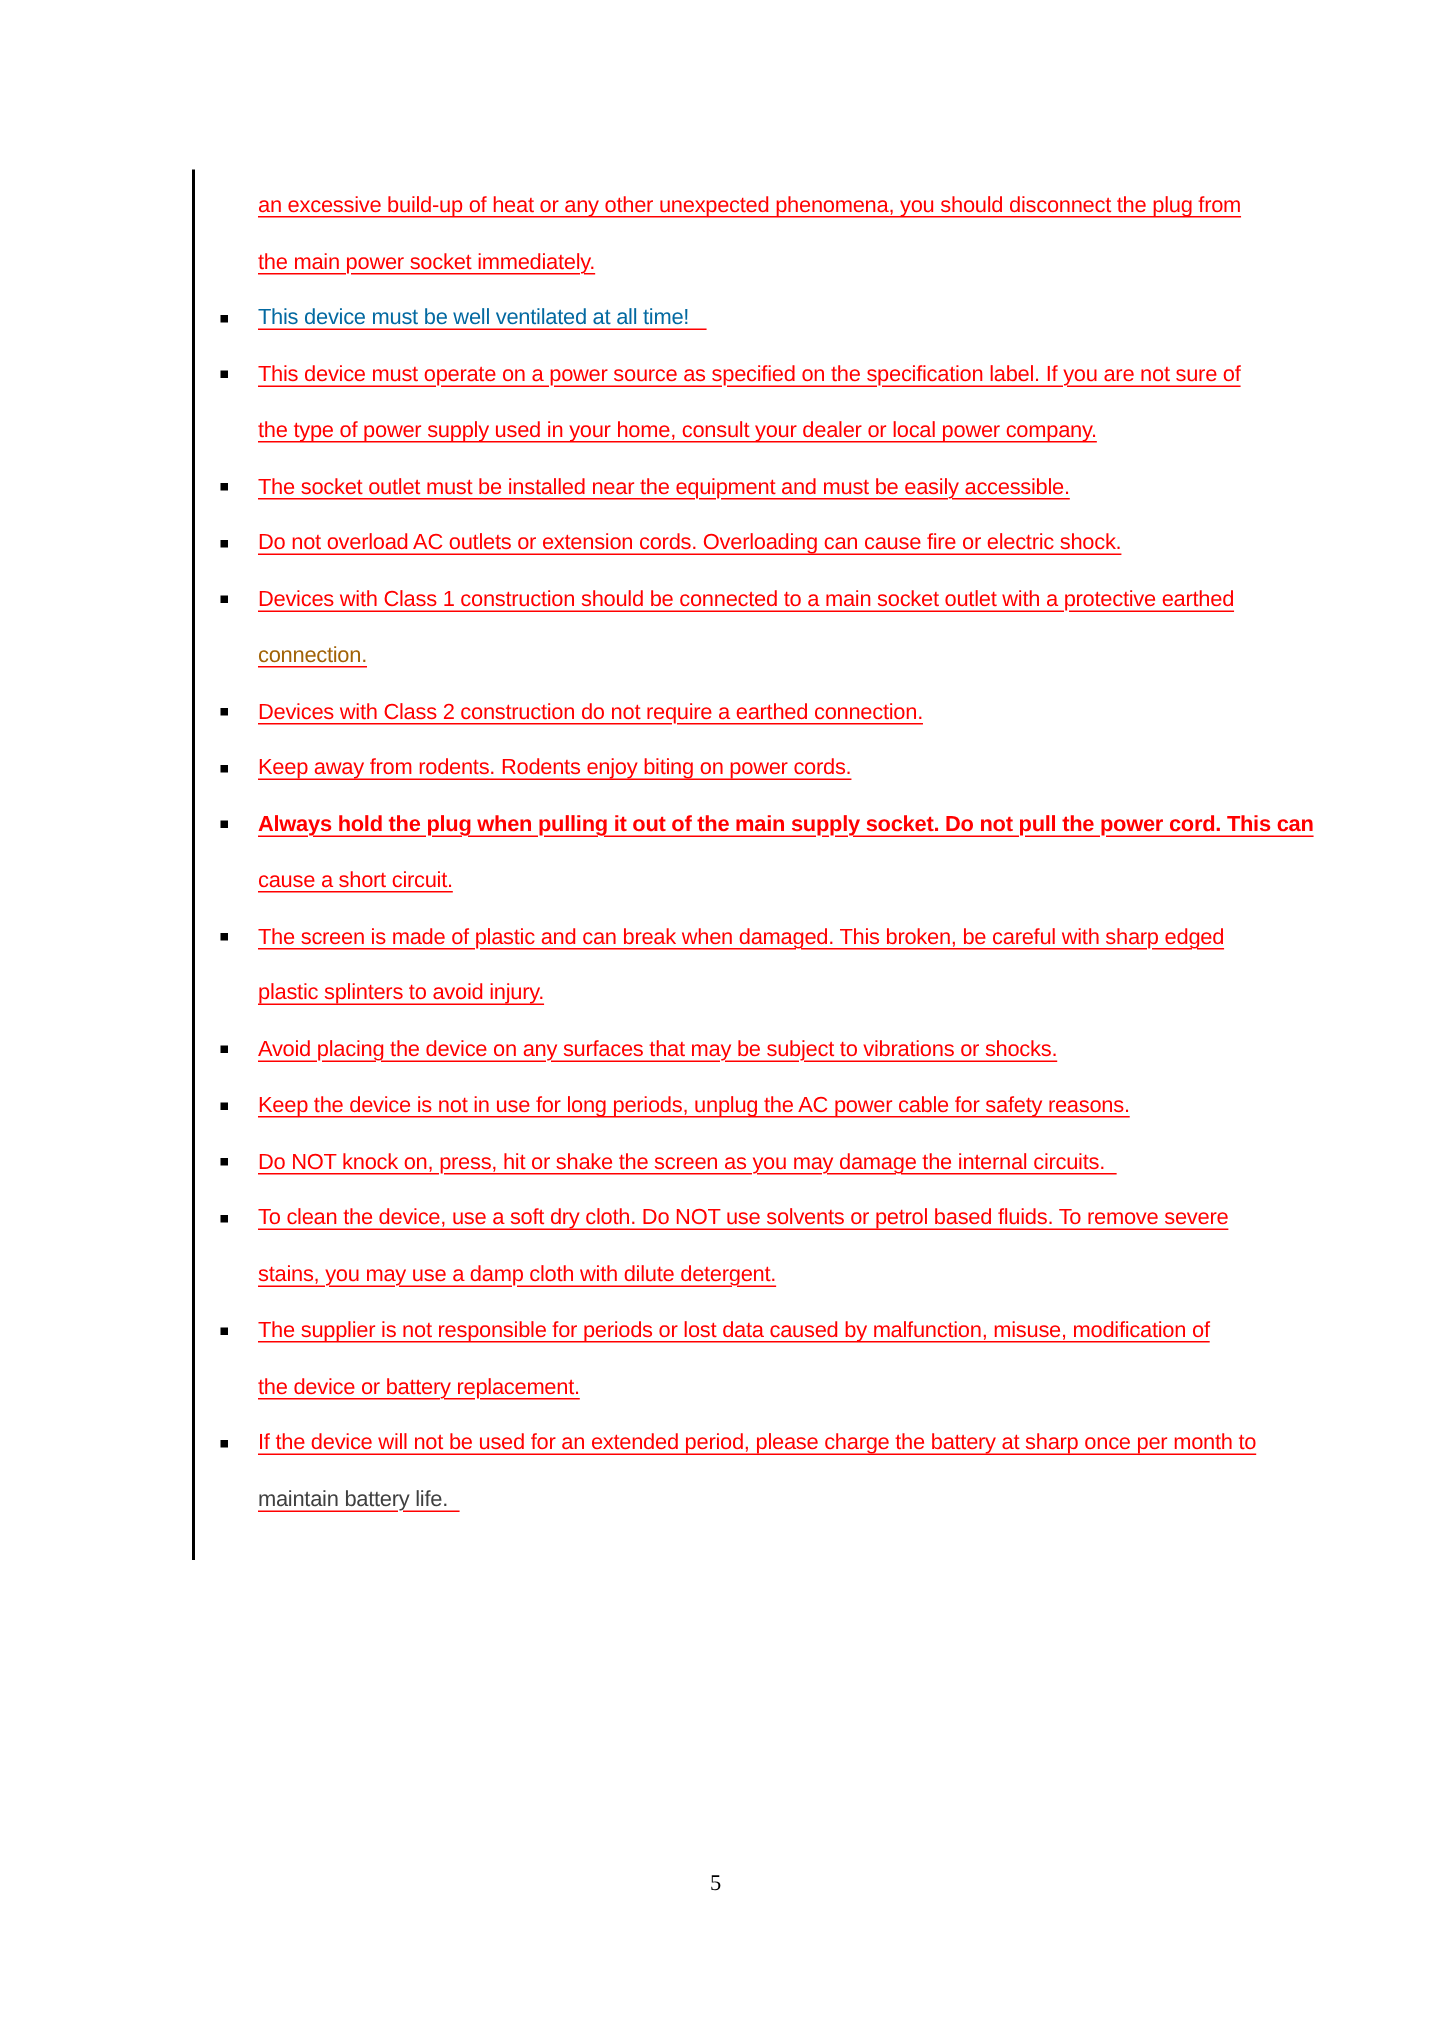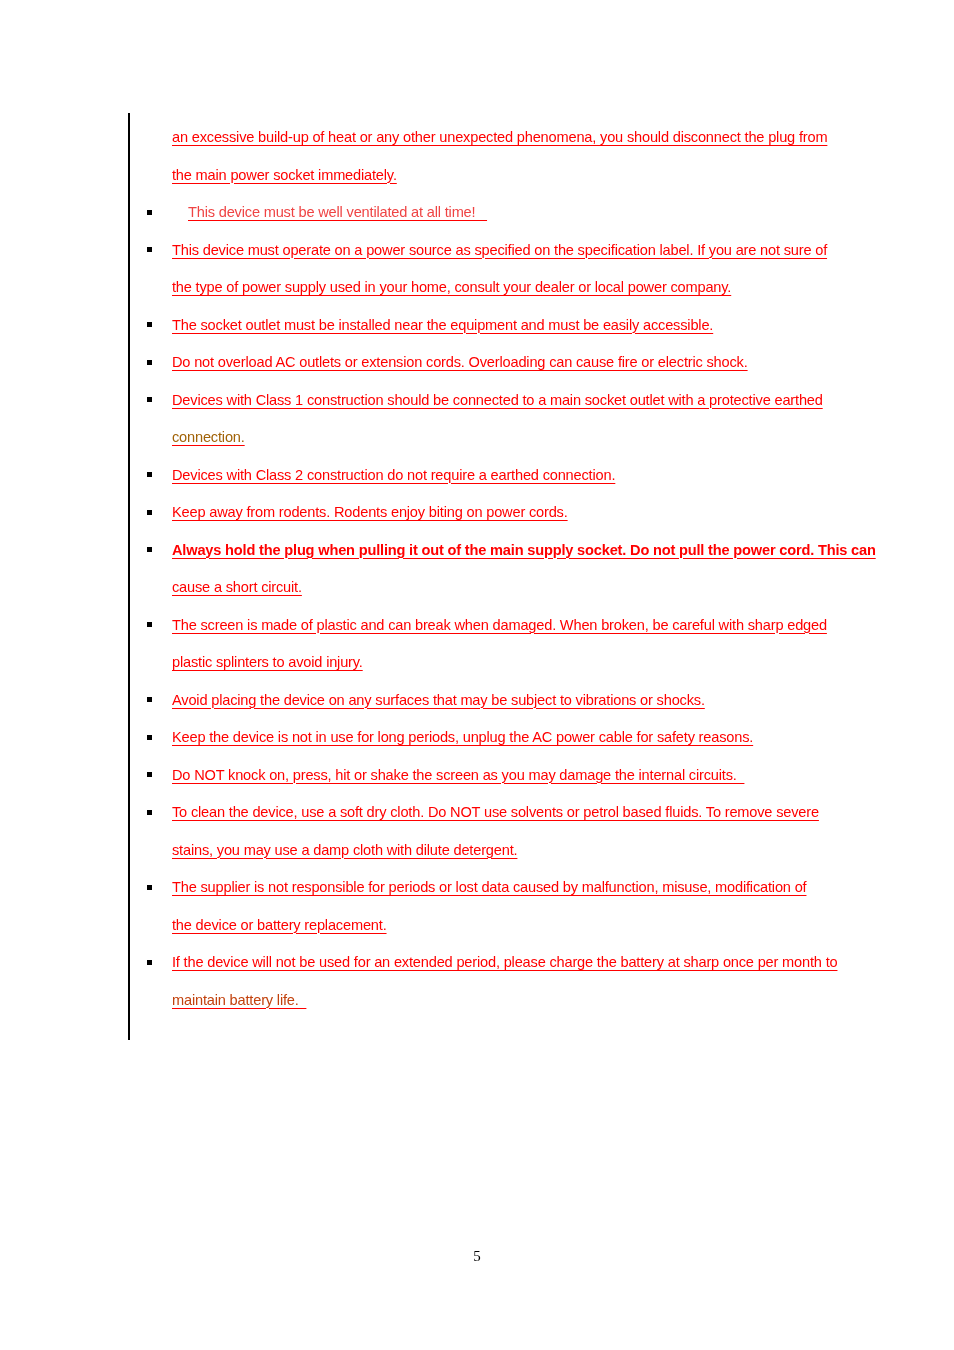--- a/index.html
+++ b/index.html
@@ -93,21 +93,21 @@
   <div id="change-bar" style="background: rgb(0, 0, 0);"></div>
 
   <div id="body-block">
 
   <div class="para">
         <div class="line" style="color: rgb(255, 0, 0); text-decoration-color: rgb(255, 0, 0);">an excessive build-up of heat or any other unexpected phenomena, you should disconnect the plug from</div>
         <div class="line" style="color: rgb(255, 0, 0); text-decoration-color: rgb(255, 0, 0);">the main power socket immediately.</div>
       </div>
       <div class="para">
         <span class="bullet" style="background: rgb(0, 0, 0);"></span>
-        <div class="line" style="color: #ef4444; text-decoration-color: rgb(255, 0, 0); margin-left: 16px;">This device must be well ventilated at all time!   </div>
+        <div class="line" style="color: #0369a1; text-decoration-color: rgb(255, 0, 0);">This device must be well ventilated at all time!   </div>
       </div>
       <div class="para">
         <span class="bullet" style="background: rgb(0, 0, 0);"></span>
         <div class="line" style="color: rgb(255, 0, 0); text-decoration-color: rgb(255, 0, 0);">This device must operate on a power source as specified on the specification label. If you are not sure of</div>
         <div class="line" style="color: rgb(255, 0, 0); text-decoration-color: rgb(255, 0, 0);">the type of power supply used in your home, consult your dealer or local power company.</div>
       </div>
       <div class="para">
         <span class="bullet" style="background: rgb(0, 0, 0);"></span>
         <div class="line" style="color: rgb(255, 0, 0); text-decoration-color: rgb(255, 0, 0);">The socket outlet must be installed near the equipment and must be easily accessible.</div>
       </div>
@@ -128,21 +128,21 @@
         <span class="bullet" style="background: rgb(0, 0, 0);"></span>
         <div class="line" style="color: rgb(255, 0, 0); text-decoration-color: rgb(255, 0, 0);">Keep away from rodents. Rodents enjoy biting on power cords.</div>
       </div>
       <div class="para">
         <span class="bullet" style="background: rgb(0, 0, 0);"></span>
         <div class="line" style="color: rgb(255, 0, 0); text-decoration-color: rgb(255, 0, 0); font-weight: bold;">Always hold the plug when pulling it out of the main supply socket. Do not pull the power cord. This can</div>
         <div class="line" style="color: rgb(255, 0, 0); text-decoration-color: rgb(255, 0, 0);">cause a short circuit.</div>
       </div>
       <div class="para">
         <span class="bullet" style="background: rgb(0, 0, 0);"></span>
-        <div class="line" style="color: rgb(255, 0, 0); text-decoration-color: rgb(255, 0, 0);">The screen is made of plastic and can break when damaged. When broken, be careful with sharp edged</div>
+        <div class="line" style="color: rgb(255, 0, 0); text-decoration-color: rgb(255, 0, 0);">The screen is made of plastic and can break when damaged. This broken, be careful with sharp edged</div>
         <div class="line" style="color: rgb(255, 0, 0); text-decoration-color: rgb(255, 0, 0);">plastic splinters to avoid injury.</div>
       </div>
       <div class="para">
         <span class="bullet" style="background: rgb(0, 0, 0);"></span>
         <div class="line" style="color: rgb(255, 0, 0); text-decoration-color: rgb(255, 0, 0);">Avoid placing the device on any surfaces that may be subject to vibrations or shocks.</div>
       </div>
       <div class="para">
         <span class="bullet" style="background: rgb(0, 0, 0);"></span>
         <div class="line" style="color: rgb(255, 0, 0); text-decoration-color: rgb(255, 0, 0);">Keep the device is not in use for long periods, unplug the AC power cable for safety reasons.</div>
       </div>
@@ -156,19 +156,19 @@
         <div class="line" style="color: rgb(255, 0, 0); text-decoration-color: rgb(255, 0, 0);">stains, you may use a damp cloth with dilute detergent.</div>
       </div>
       <div class="para">
         <span class="bullet" style="background: rgb(0, 0, 0);"></span>
         <div class="line" style="color: rgb(255, 0, 0); text-decoration-color: rgb(255, 0, 0);">The supplier is not responsible for periods or lost data caused by malfunction, misuse, modification of</div>
         <div class="line" style="color: rgb(255, 0, 0); text-decoration-color: rgb(255, 0, 0);">the device or battery replacement.</div>
       </div>
       <div class="para">
         <span class="bullet" style="background: rgb(0, 0, 0);"></span>
         <div class="line" style="color: rgb(255, 0, 0); text-decoration-color: rgb(255, 0, 0);">If the device will not be used for an extended period, please charge the battery at sharp once per month to</div>
-        <div class="line" style="color: #c2410c; text-decoration-color: rgb(255, 0, 0);">maintain battery life.  </div>
+        <div class="line" style="color: #404040; text-decoration-color: rgb(255, 0, 0);">maintain battery life.  </div>
       </div>
     </div>
 
   <div id="page-number">5</div>
 
 </div>
 
 </body></html>

